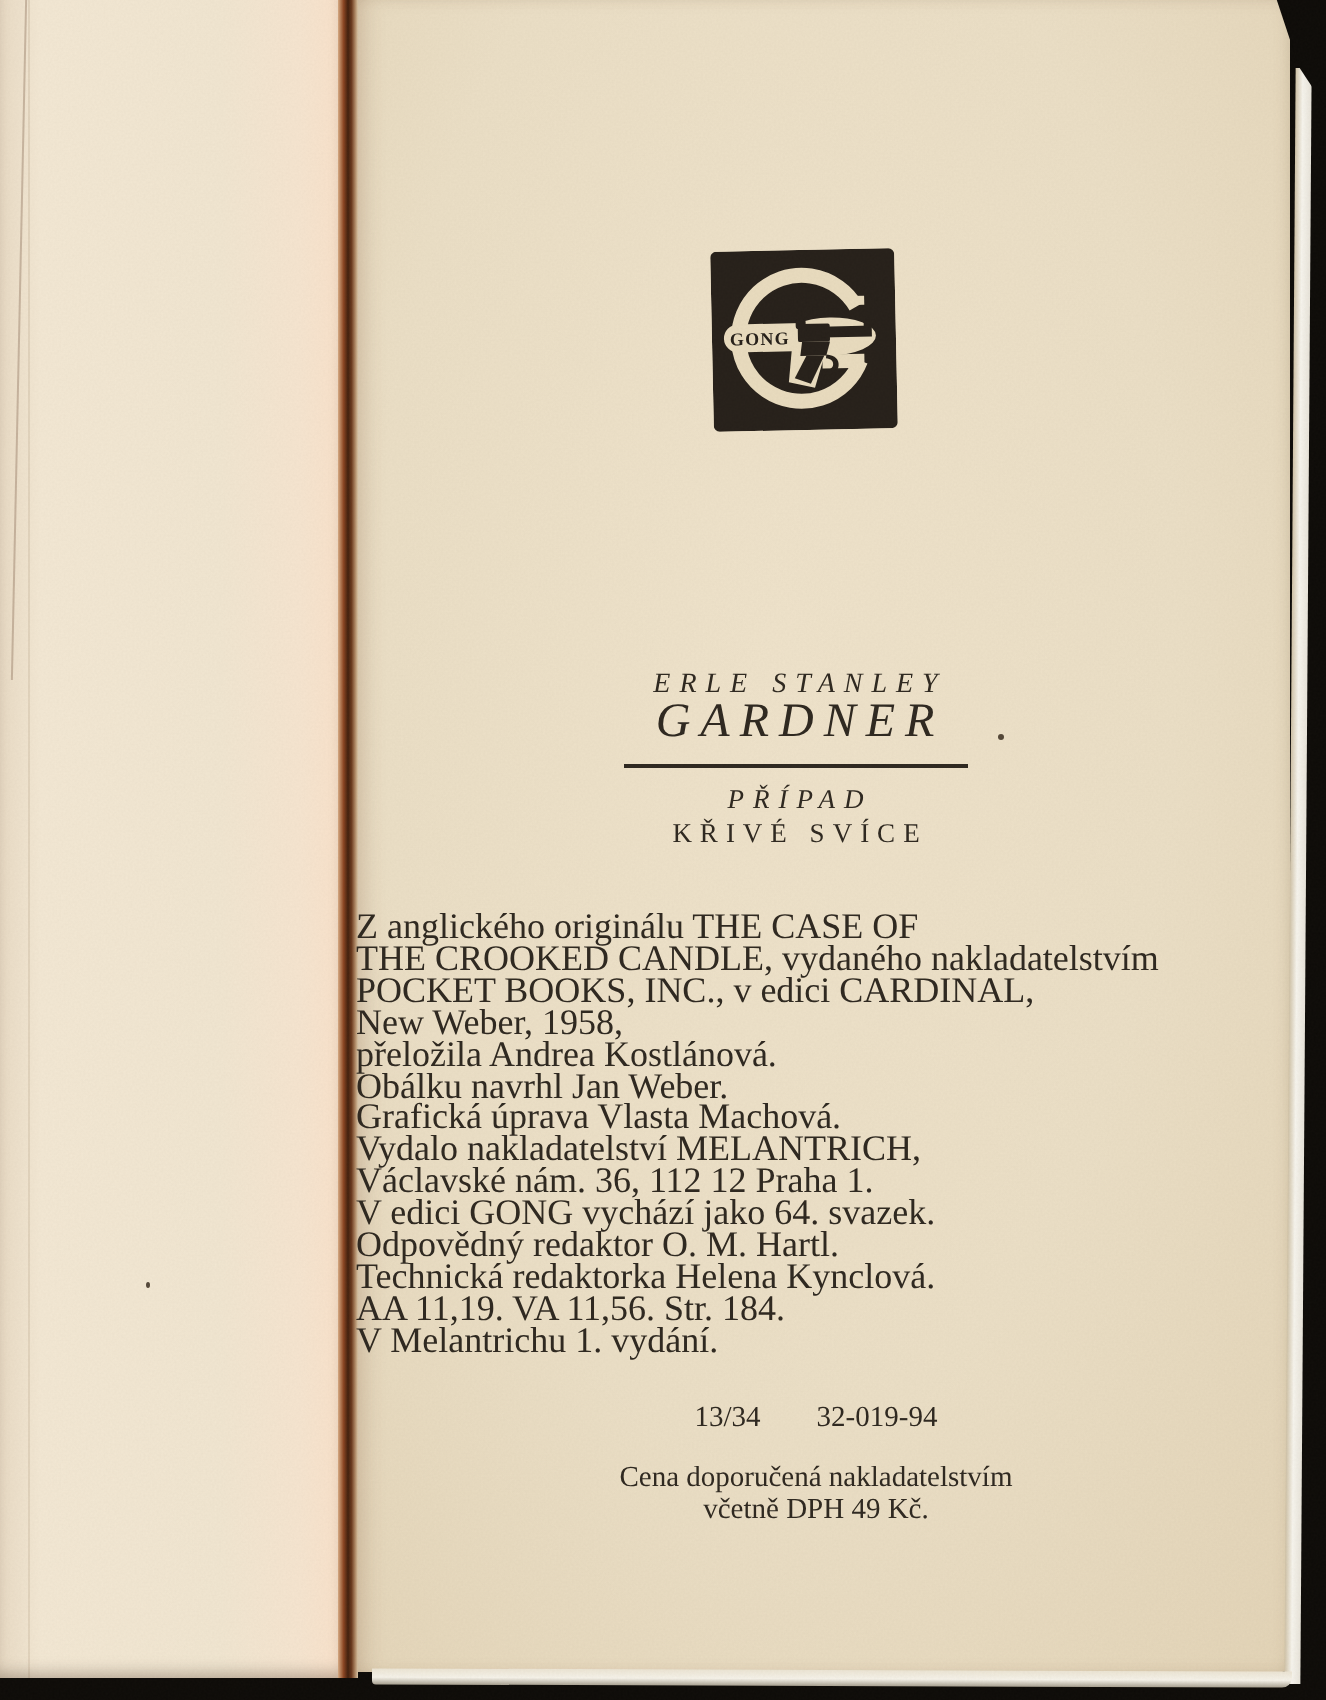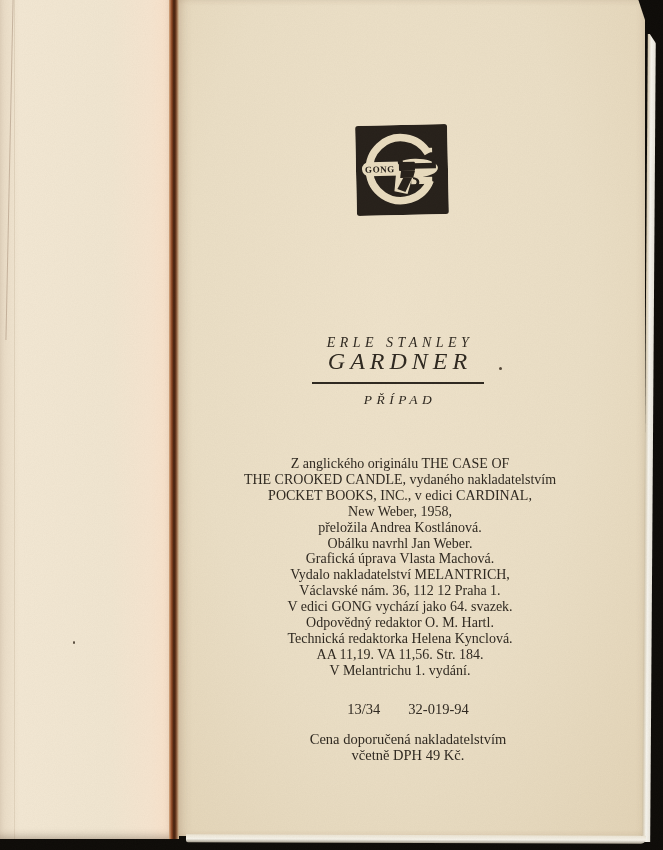--- a/index.html
+++ b/index.html
@@ -55,22 +55,22 @@
   .ink{color:#2e2820;}
   .logo{position:absolute;left:356px;top:125px;width:92px;height:90px;transform:rotate(-1.2deg);}
   .author-block{position:absolute;left:178px;top:334px;width:444px;text-align:center;font-style:italic;}
   .author-l1{font-size:14px;letter-spacing:4.5px;line-height:17px;}
   .author-l2{font-size:24px;letter-spacing:5px;line-height:21px;}
   .rule{position:absolute;left:312px;top:382px;width:172px;height:2px;background:#2e2820;}
   .title-block{position:absolute;left:178px;top:391px;width:444px;text-align:center;}
   .title-l1{font-size:13.5px;letter-spacing:4.5px;line-height:17px;font-style:italic;}
   .title-l2{font-size:13.5px;letter-spacing:4px;line-height:17px;}
   .colophon{
-    position:absolute;left:178px;top:456px;width:444px;text-align:center;
-    font-size:14px;line-height:15.9px;
+    position:absolute;left:178px;top:456px;width:444px;text-align:left;
+    font-size:18px;line-height:15.9px;
   }
   .codes{position:absolute;left:186px;top:701px;width:444px;text-align:center;font-size:14.5px;}
   .codes .code-left{margin-right:28px;}
   .price{
     position:absolute;left:186px;top:732px;width:444px;text-align:center;
     font-size:14.5px;line-height:15.5px;
   }
 </style>
 </head>
 <body>
@@ -110,20 +110,21 @@
 
   <div class="author-block ink">
     <div class="author-l1">ERLE STANLEY</div>
     <div class="author-l2">GARDNER</div>
   </div>
 
   <div class="rule"></div>
 
   <div class="title-block ink">
     <div class="title-l1">PŘÍPAD</div>
+    <div class="title-l2">KŘIVÉ SVÍCE</div>
   </div>
 
   <div class="colophon ink">
     <div>Z anglického originálu THE CASE OF</div>
     <div>THE CROOKED CANDLE, vydaného nakladatelstvím</div>
     <div>POCKET BOOKS, INC., v edici CARDINAL,</div>
     <div>New Weber, 1958,</div>
     <div>přeložila Andrea Kostlánová.</div>
     <div>Obálku navrhl Jan Weber.</div>
     <div>Grafická úprava Vlasta Machová.</div>

